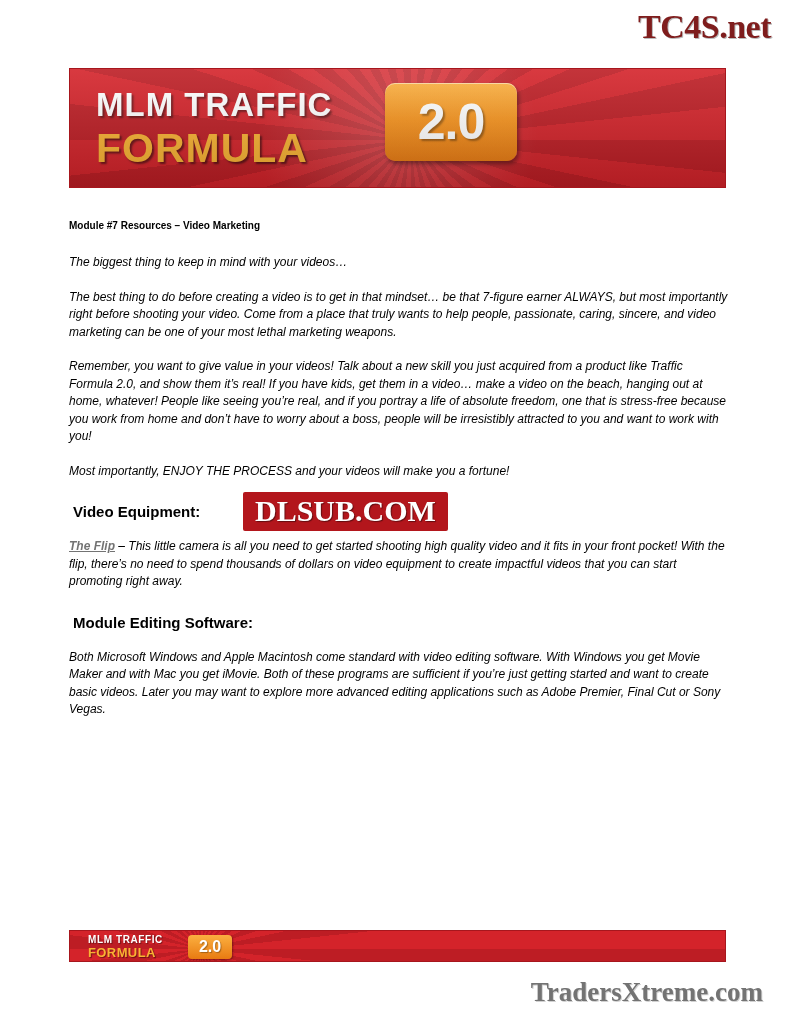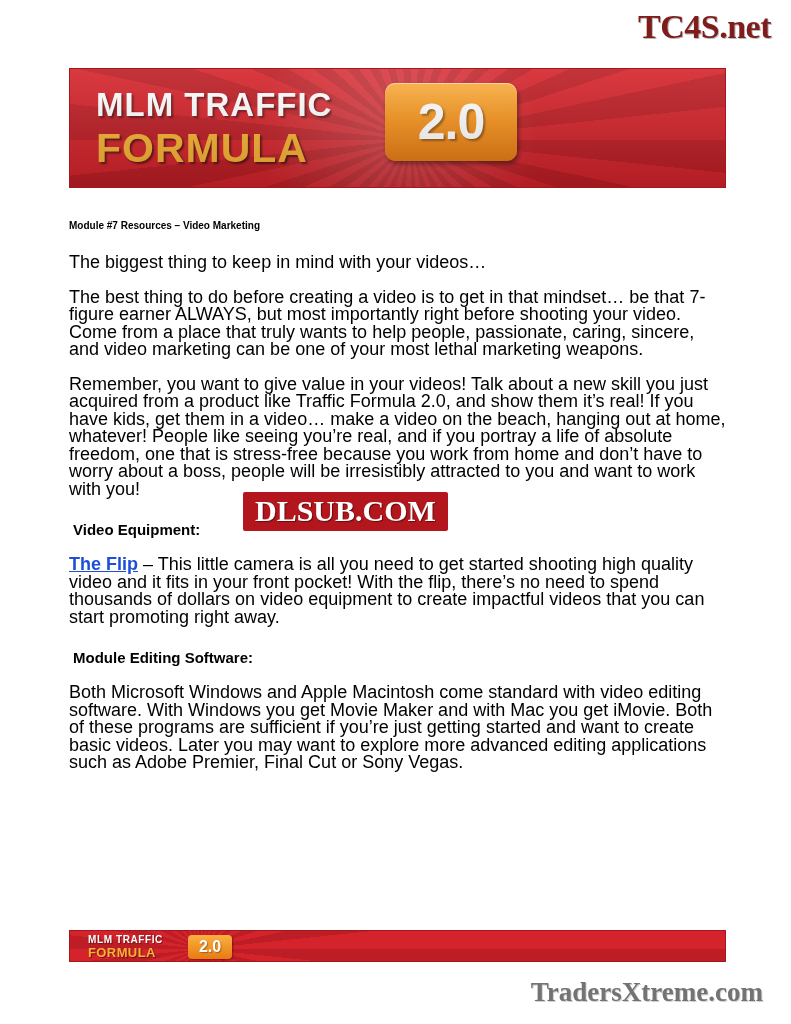--- a/index.html
+++ b/index.html
@@ -111,27 +111,28 @@
     margin: 0 0 18px 0;
     line-height: 20px;
   }
   h3.sub {
     font-size: 15px;
     font-weight: bold;
     margin: 22px 0 16px 4px;
     line-height: 20px;
   }
   p.para {
-    font-size: 18px;
+    font-size: 12px;
     line-height: 17.5px;
     margin: 0 0 17px 0;
     text-align: left;
+    font-style: italic;
   }
   a.link {
-    color: #1d4ed8;
+    color: #737373;
     text-decoration: underline;
     font-weight: bold;
   }
 
   
   .mid-watermark {
     position: absolute;
     left: 243px;
     top: 492px;
     font-family: "Liberation Serif", serif;
@@ -223,20 +224,21 @@
     <span>2.0</span>
   </div>
 </div>
 
 <div class="content">
   <h2 class="sec">Module #7 Resources – Video Marketing</h2>
 
   <p class="para">The biggest thing to keep in mind with your videos…</p>
   <p class="para">The best thing to do before creating a video is to get in that mindset… be that 7-figure earner ALWAYS, but most importantly right before shooting your video.  Come from a place that truly wants to help people, passionate, caring, sincere, and video marketing can be one of your most lethal marketing weapons.</p>
   <p class="para">Remember, you want to give value in your videos!  Talk about a new skill you just acquired from a product like Traffic Formula 2.0, and show them it’s real!  If you have kids, get them in a video… make a video on the beach, hanging out at home, whatever!  People like seeing you’re real, and if you portray a life of absolute freedom, one that is stress-free because you work from home and don’t have to worry about a boss, people will be irresistibly attracted to you and want to work with you!</p>
+  <p class="para">Most importantly, ENJOY THE PROCESS and your videos will make you a fortune!</p>
 
   <h3 class="sub">Video Equipment:</h3>
   <p class="para"><a class="link" href="#">The Flip</a><span> – This little camera is all you need to get started shooting high quality video and it fits in your front pocket! With the flip, there’s no need to spend thousands of dollars on video equipment to create impactful videos that you can start promoting right away.</span></p>
 
   <h3 class="sub">Module Editing Software:</h3>
   <p class="para">Both Microsoft Windows and Apple Macintosh come standard with video editing software. With Windows you get Movie Maker and with Mac you get iMovie. Both of these programs are sufficient if you’re just getting started and want to create basic videos. Later you may want to explore more advanced editing applications such as Adobe Premier, Final Cut or Sony Vegas.</p>
 </div>
 
 <div class="mid-watermark">DLSUB.COM</div>
 

